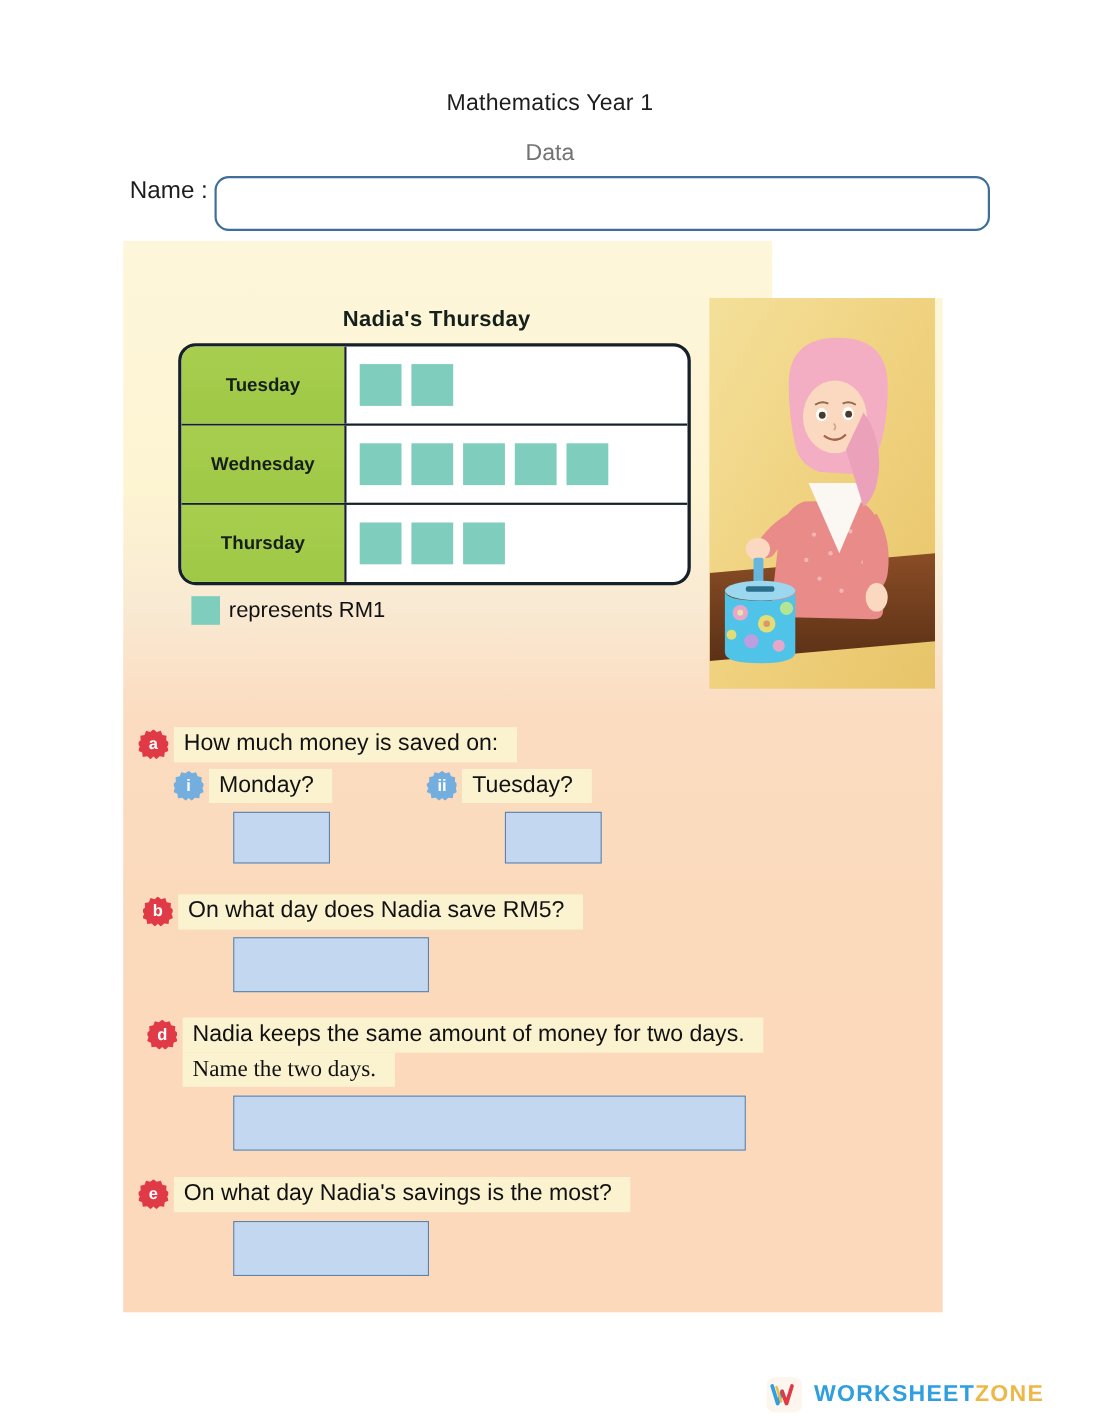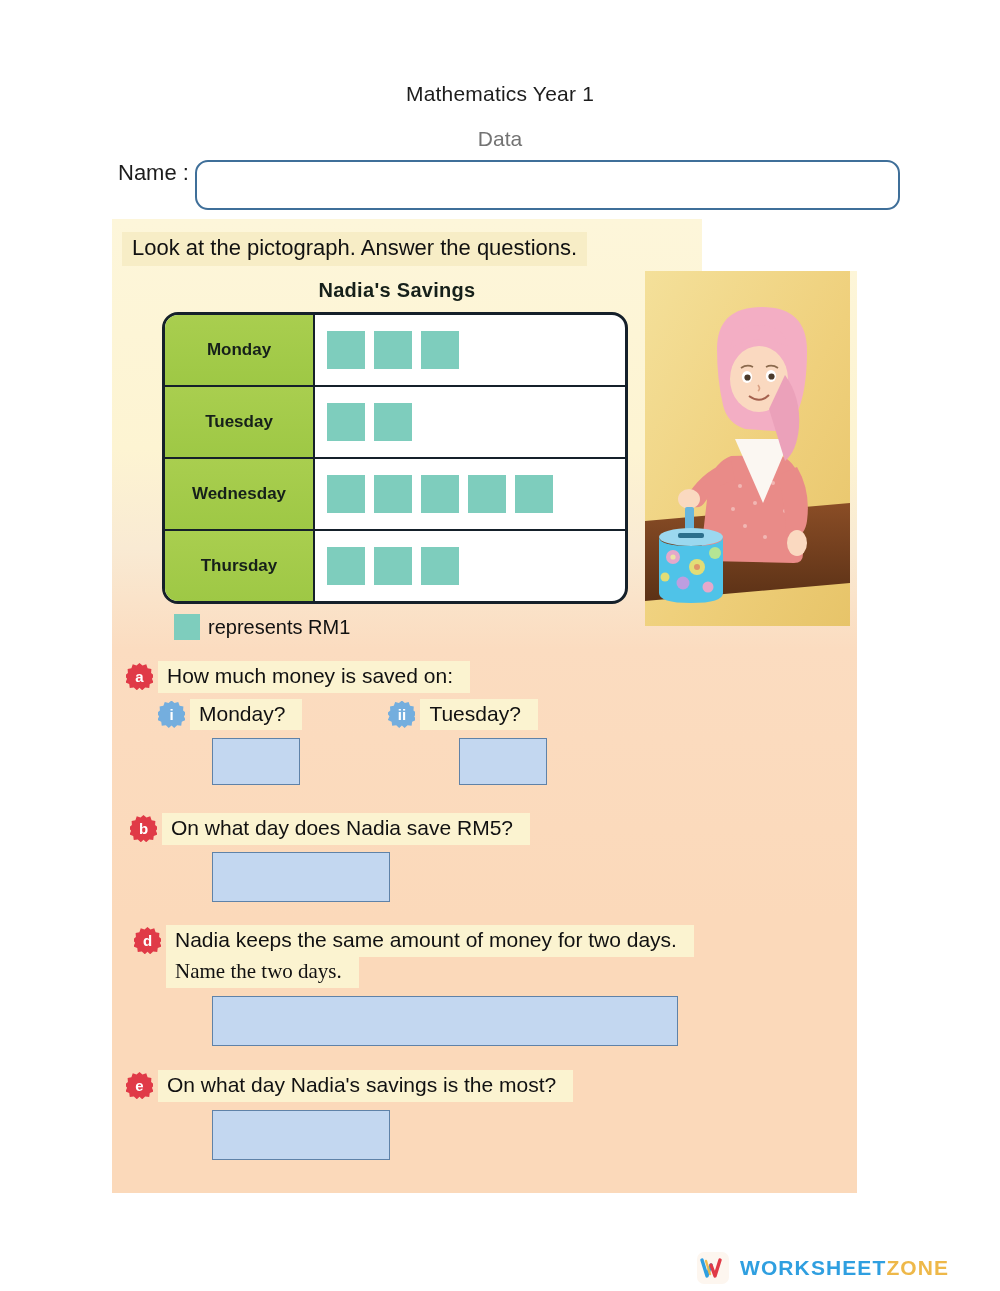--- a/index.html
+++ b/index.html
@@ -160,33 +160,24 @@
 
 <div class="name-row">
   <span class="name-label">Name :</span>
   <input class="name-input" type="text" value="" placeholder="" style="">
 </div>
 
 <div class="content-panel">
 
   <div class="panel-notch"></div>
 
-  <div class="instruction">Look at the pictograph. Answer the questions.</div>
 
   <div class="picto-wrap">
-    <div class="picto-title">Nadia's Savings</div>
+    <div class="picto-title">Nadia's Thursday</div>
     <div class="picto-table" id="picto-table">
-        <div class="picto-row">
-          <div class="picto-day">Monday</div>
-          <div class="picto-cells">
-            <div class="coin" style="background: rgb(126, 205, 189);"></div>
-            <div class="coin" style="background: rgb(126, 205, 189);"></div>
-            <div class="coin" style="background: rgb(126, 205, 189);"></div>
-          </div>
-        </div>
         <div class="picto-row">
           <div class="picto-day">Tuesday</div>
           <div class="picto-cells">
             <div class="coin" style="background: rgb(126, 205, 189);"></div>
             <div class="coin" style="background: rgb(126, 205, 189);"></div>
           </div>
         </div>
         <div class="picto-row">
           <div class="picto-day">Wednesday</div>
           <div class="picto-cells">

